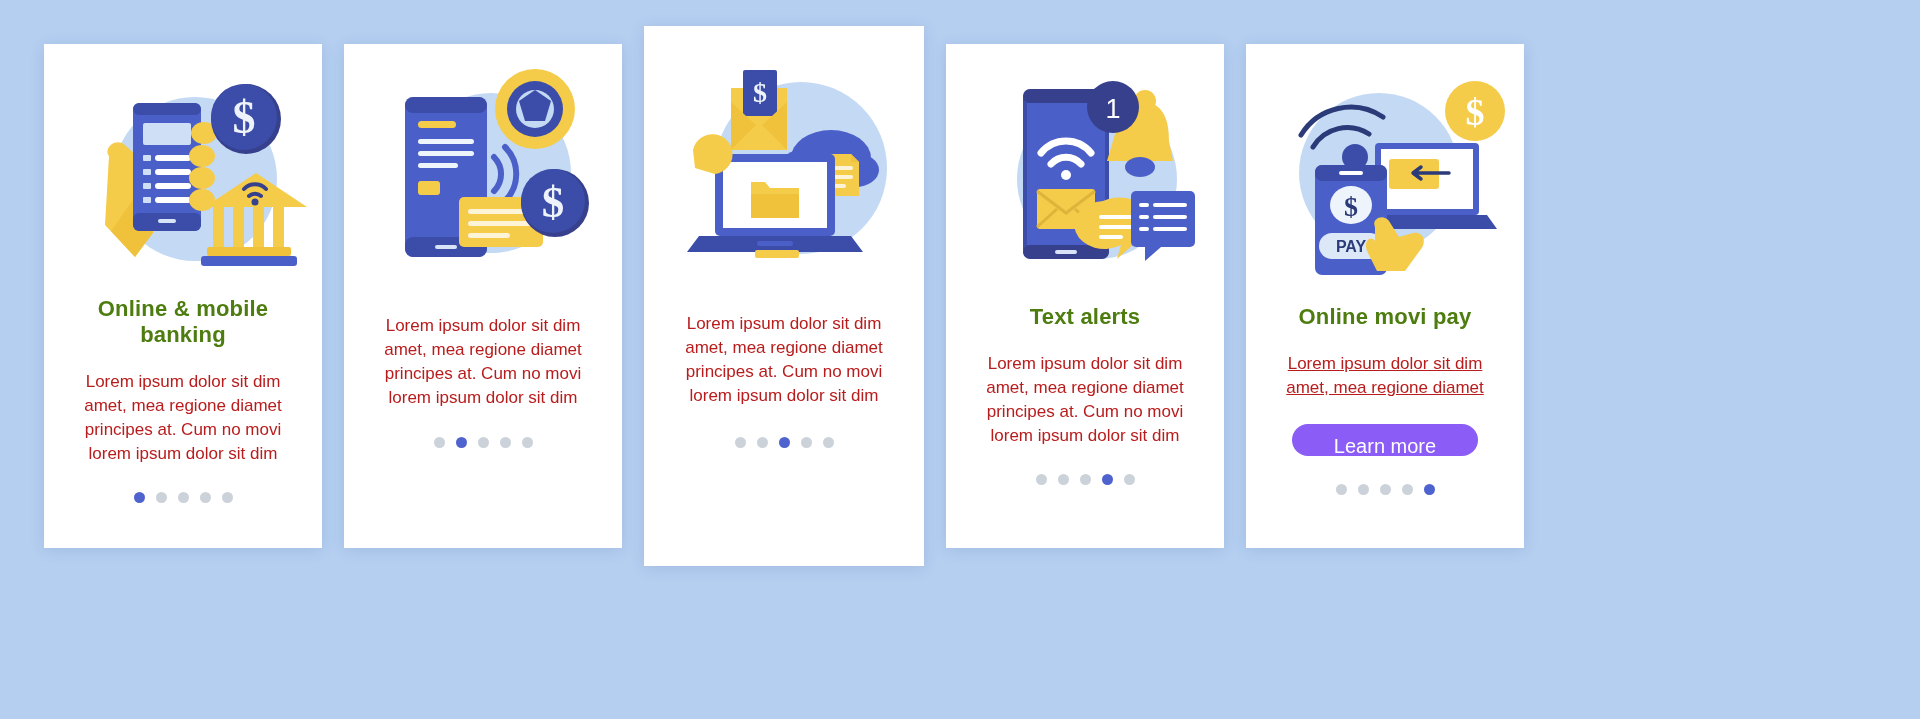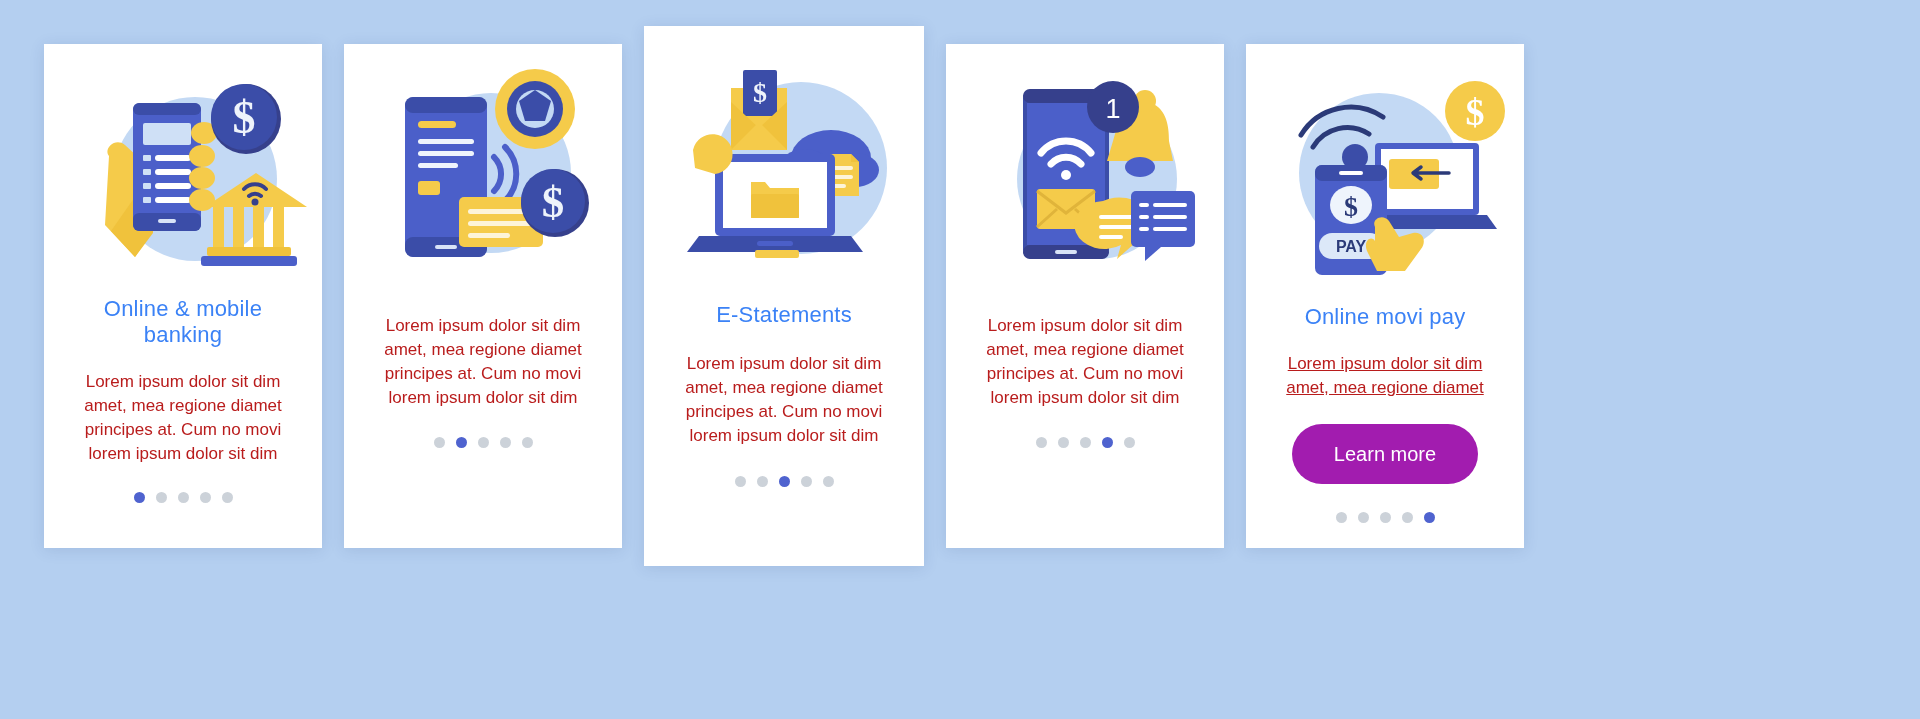--- a/index.html
+++ b/index.html
@@ -27,49 +27,49 @@
   .art {
     position: relative;
     width: 100%;
     flex: none;
     display: flex;
     align-items: center;
     justify-content: center;
   }
 
   .title {
-    color: #3b82f6;
-    font-weight: normal;
+    color: #4d7c0f;
+    font-weight: bold;
     text-align: center;
     line-height: 1.18;
     letter-spacing: 0.2px;
   }
   .body {
     color: #b91c1c;
     text-align: center;
     line-height: 1.42;
   }
   .dots {
     display: flex;
     gap: 11px;
     align-items: center;
     justify-content: center;
   }
   .dot { width: 11px; height: 11px; border-radius: 50%; background: #ccd2d9; }
   .dot.active { background: #4f63cf; }
 
   .learn-btn {
-    background: #a21caf;
+    background: #8b5cf6;
     color: #ffffff;
     border: none;
     border-radius: 40px;
     font-size: 20px;
     font-family: "Liberation Sans", sans-serif;
     padding: 0 42px;
-    height: 60px;
+    height: 32px;
     line-height: 44px;
     cursor: pointer;
     white-space: nowrap;
   }
   svg { display: block; overflow: visible; }
 </style>
 </head>
 <body>
 
 <div class="stage">
@@ -198,21 +198,20 @@
         <rect x="98" y="199" width="36" height="5" rx="2.5" fill="#4b5fc9"></rect>
 
         <path d="M92 140 L106 140 L111 146 L140 146 L140 176 L92 176 Z" fill="#f5cb4a"></path>
         <rect x="92" y="152" width="48" height="24" rx="2" fill="#f0c23c"></rect>
 
         <path d="M34 108 a20 20 0 1 1 22 24 L36 126 Z" fill="#f5cb4a"></path>
 
         <rect x="96" y="208" width="44" height="8" rx="2" fill="#f5cb4a"></rect>
       </svg>
     </div>
-    <div class="title" style="font-size:22px; width:230px; margin-top:14px;">E-Statements</div>
     <div class="body" style="font-size:17px; width:232px; margin-top:24px;">Lorem ipsum dolor sit dim amet, mea regione diamet principes at. Cum no movi lorem ipsum dolor sit dim</div>
     <div class="dots" style="margin-top:28px;">
       <span class="dot"></span>
       <span class="dot"></span>
       <span class="dot active"></span>
       <span class="dot"></span>
       <span class="dot"></span>
     </div>
   </div>
 
@@ -250,20 +249,21 @@
         <rect x="166" y="130" width="64" height="56" rx="5" fill="#4b5fc9"></rect>
         <path d="M180 186 L180 200 L196 186 Z" fill="#4b5fc9"></path>
         <rect x="174" y="142" width="10" height="4" rx="2" fill="#ffffff"></rect>
         <rect x="188" y="142" width="34" height="4" rx="2" fill="#ffffff"></rect>
         <rect x="174" y="154" width="10" height="4" rx="2" fill="#ffffff"></rect>
         <rect x="188" y="154" width="34" height="4" rx="2" fill="#ffffff"></rect>
         <rect x="174" y="166" width="10" height="4" rx="2" fill="#ffffff"></rect>
         <rect x="188" y="166" width="34" height="4" rx="2" fill="#ffffff"></rect>
       </svg>
     </div>
+    <div class="title" style="font-size:22px; width:215px; margin-top:12px;">Text alerts</div>
     <div class="body" style="font-size:17px; width:218px; margin-top:22px;">Lorem ipsum dolor sit dim amet, mea regione diamet principes at. Cum no movi lorem ipsum dolor sit dim</div>
     <div class="dots" style="margin-top:26px;">
       <span class="dot"></span>
       <span class="dot"></span>
       <span class="dot"></span>
       <span class="dot active"></span>
       <span class="dot"></span>
     </div>
   </div>
 

